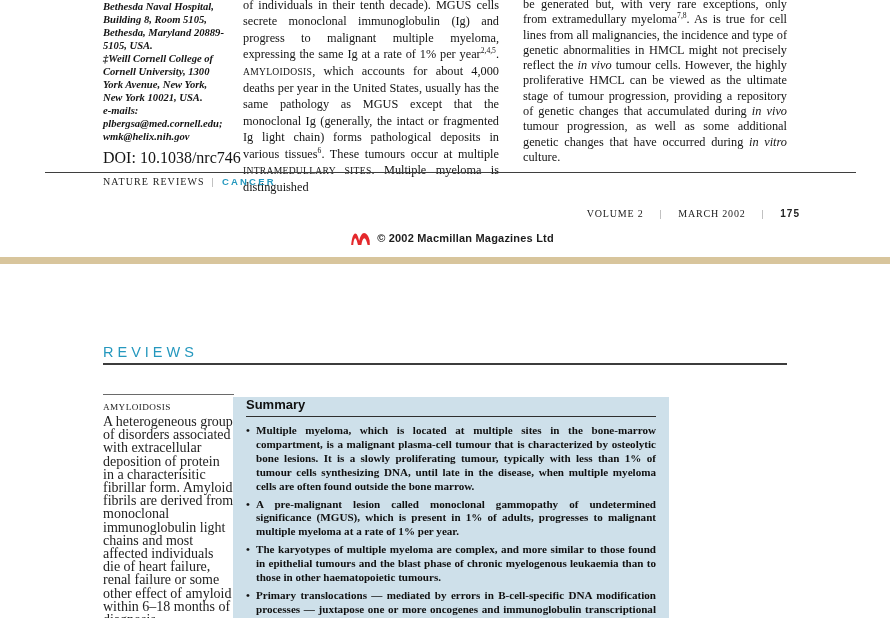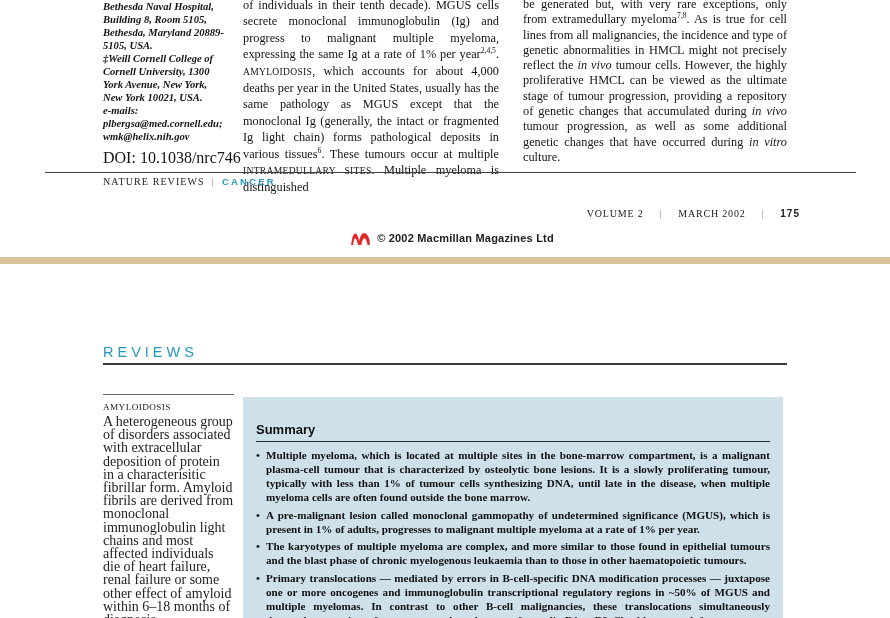--- a/index.html
+++ b/index.html
@@ -52,22 +52,22 @@
     font-family:"Liberation Sans",sans-serif;font-weight:normal;font-size:14.5px;letter-spacing:4px;
   }
   .reviews-rule{position:absolute;left:103px;top:363px;width:684px;border-top:2px solid #3c3c3c;}
   
   .glossary{position:absolute;left:103px;top:394px;width:131px;border-top:1.5px solid #6a6a6a;padding-top:7px;}
   .glossary .term{font-size:9.2px;letter-spacing:0.4px;color:#222;margin-bottom:3px;}
   .glossary .definition{font-size:14px;line-height:13.2px;color:#222;}
   .glossary .entry + .entry{margin-top:15px;}
   
   .summary-box{
-    position:absolute;left:243px;top:397px;width:540px;height:221px;box-sizing:border-box;
-    padding:25px 13px 0 13px;
+    position:absolute;left:233px;top:397px;width:436px;height:221px;box-sizing:border-box;
+    padding:0 13px 0 13px;
   }
   .summary-title{
     font-family:"Liberation Sans",sans-serif;font-weight:bold;font-size:13px;color:#101010;
     padding-bottom:4px;border-bottom:1.3px solid #2e2e2e;
   }
   .summary-bullets{margin-top:7px;}
   .bullet{
     position:relative;padding-left:10px;margin-bottom:4px;text-align:justify;
     font-weight:bold;font-size:11.1px;line-height:13.9px;color:#101010;
   }

